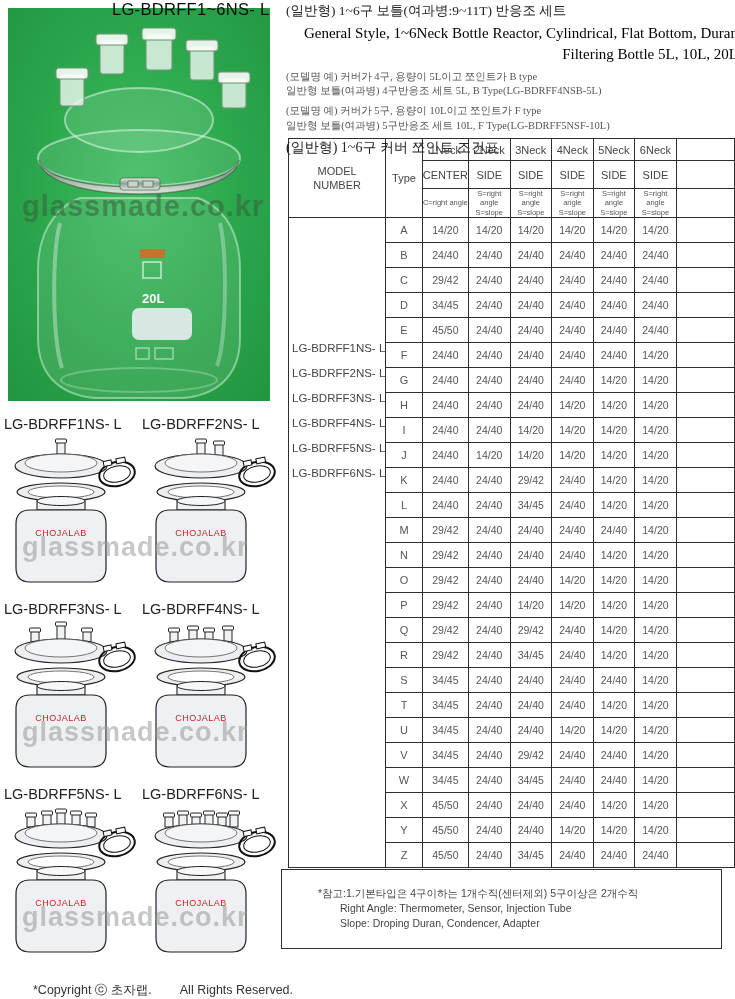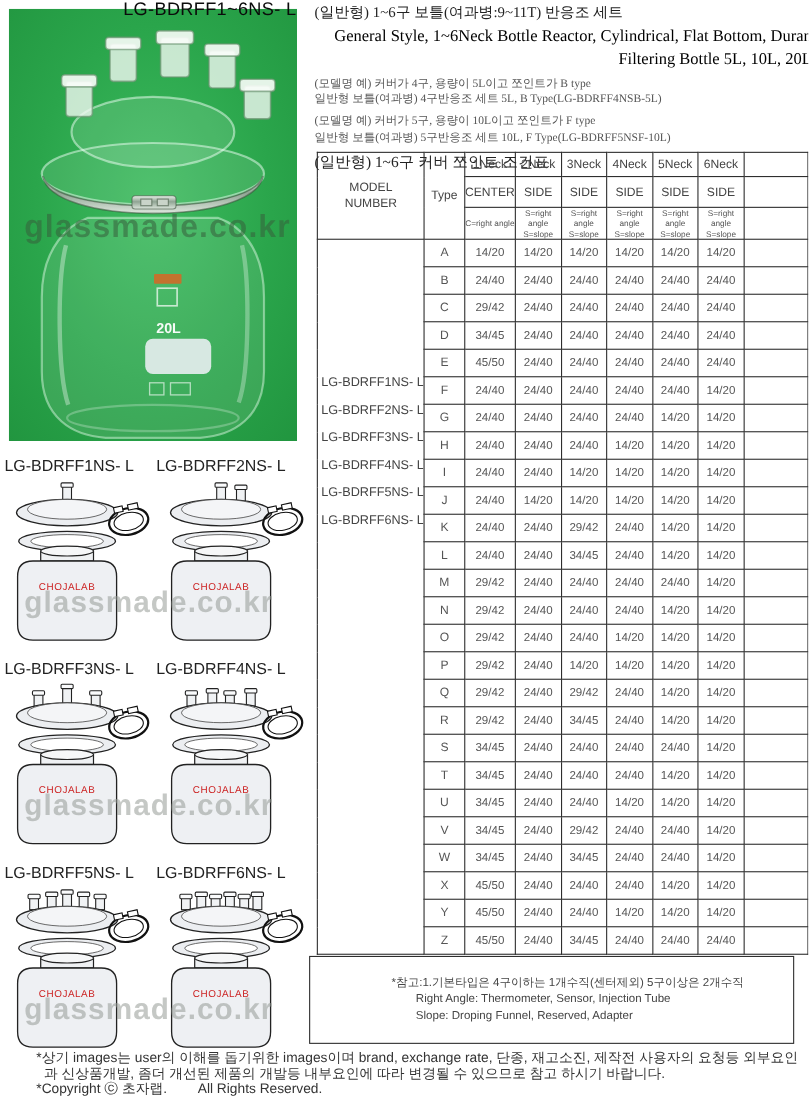--- a/index.html
+++ b/index.html
@@ -34,21 +34,21 @@
   .model-head { font-size:11px; color:#444; white-space:pre-line; line-height:1.3; }
   .type-head, .neck-head, .pos-head { font-size:11px; color:#444; }
   .sub-head { font-size:7.5px; color:#555; white-space:pre-line; line-height:1.25; }
   .model-cell { vertical-align:top; padding-top:118px !important; text-align:left !important; }
   .model-cell div { font-size:11.5px; color:#444; line-height:25px; padding-left:3px; white-space:nowrap; }
   .type-cell { font-size:11px; color:#555; }
   .val-cell { font-size:10.5px; color:#555; }
   
   .footnote {
     position:absolute; left:281px; top:869px; width:441px; height:80px;
-    border:1px solid #2e2e2e; box-sizing:border-box; padding:16px 6px 0 74px;
+    border:1px solid #2e2e2e; box-sizing:border-box; padding:16px 6px 0 36px;
     font-size:10.5px; color:#444; line-height:1.45;
   }
   .footnote .ind1 { padding-left:14px; }
   .footnote .ind2 { padding-left:22px; }
   
   .dsection { position:absolute; left:4px; width:282px; height:185px; }
   .dsec-head { position:absolute; top:0; font-size:14.5px; color:#222; white-space:nowrap; }
   .dsec-head.lbl2 { left:138px; }
   .unit { position:absolute; top:20px; width:135px; height:148px; }
   .unit.u2 { left:140px; }
@@ -457,21 +457,21 @@
           <td class="val-cell">24/40</td>
           <td class="val-cell">24/40</td>
           <td></td>
         </tr>
       </tbody>
   </table>
 
   <div class="footnote">
     <div>*참고:1.기본타입은 4구이하는 1개수직(센터제외) 5구이상은 2개수직</div>
     <div class="ind2">Right Angle: Thermometer, Sensor, Injection Tube</div>
-    <div class="ind2">Slope: Droping Funnel, Reserved, Adapter</div>
+    <div class="ind2">Slope: Droping Duran, Condencer, Adapter</div>
   </div>
 
   <div class="dsection" style="top:416px">
     <span class="dsec-head">LG-BDRFF1NS- L</span>
     <span class="dsec-head lbl2">LG-BDRFF2NS- L</span>
     <div class="unit"><svg viewBox="0 0 135 148" width="135" height="148">
           <rect x="53" y="6" width="8" height="15" fill="#f0f2f4" stroke="#222" stroke-width="1"></rect>
           <rect x="51.5" y="3" width="11" height="4" rx="1" fill="#fafbfc" stroke="#222" stroke-width="1"></rect>
           <ellipse cx="57" cy="30" rx="46" ry="12" fill="#eceef1" stroke="#222" stroke-width="1.2"></ellipse>
           <ellipse cx="57" cy="27" rx="36" ry="9" fill="#f4f5f7" stroke="#555" stroke-width="0.8"></ellipse>
@@ -610,21 +610,17 @@
           <ellipse cx="113" cy="38" rx="18" ry="12" fill="none" stroke="#111" stroke-width="2" transform="rotate(-12 113 38)"></ellipse>
           <ellipse cx="113" cy="38" rx="13.5" ry="8" fill="none" stroke="#111" stroke-width="1" transform="rotate(-12 113 38)"></ellipse>
           <rect x="102" y="23" width="8" height="5" fill="#fff" stroke="#111" stroke-width="1" transform="rotate(-12 113 38)"></rect>
           <rect x="115" y="23" width="9" height="5" fill="#fff" stroke="#111" stroke-width="1" transform="rotate(-12 113 38)"></rect>
         </svg>
       <span class="chojalab">CHOJALAB</span>
     </div>
     <span class="watermark wm-section">glassmade.co.kr</span>
   </div>
 
-  <div class="disclaimer">
-    <div>*상기 images는 user의 이해를 돕기위한 images이며 brand, exchange rate, 단종, 재고소진, 제작전 사용자의 요청등 외부요인</div>
-    <div class="l2">과 신상품개발, 좀더 개선된 제품의 개발등 내부요인에 따라 변경될 수 있으므로 참고 하시기 바랍니다.</div>
-  </div>
   <div class="copyright">
     <span>*Copyright ⓒ 초자랩.</span><span class="right">All Rights Reserved.</span>
   </div>
 
 </div>
 
 </body></html>

